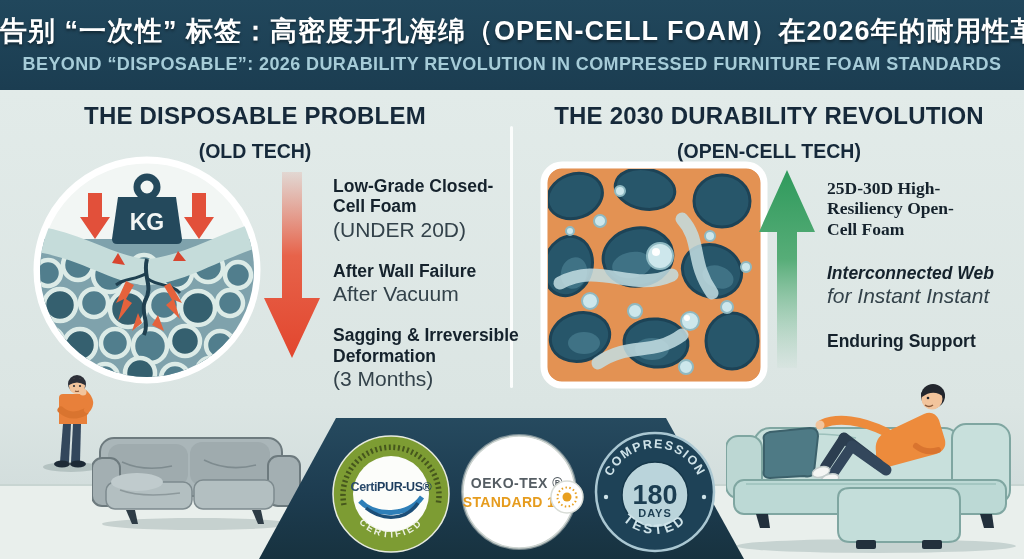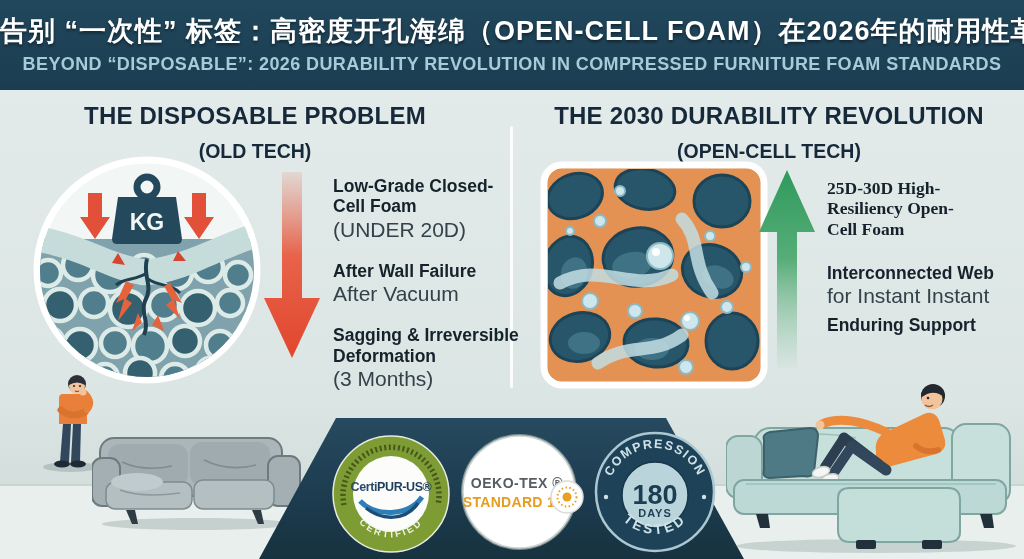--- a/index.html
+++ b/index.html
@@ -216,21 +216,21 @@
         </linearGradient>
       </defs>
       <path d="M30,0 L58,62 L40,62 L40,198 L20,198 L20,62 L2,62 Z" fill="url(#gradGreen)"></path>
     </svg>
   </div>
 
   <div class="points" style="left:827px;top:178px;width:190px;">
     <div class="pt-group w150" style="margin-bottom:24px;font-family:Liberation Serif, serif;">
       <div class="pt-bold">25D-30D High-Resiliency Open-Cell Foam</div>
     </div>
-    <div class="pt-group w190" style="margin-bottom:7px;">
+    <div class="pt-group w190" style="margin-bottom:23px;font-style:italic;">
       <div class="pt-bold">Interconnected Web</div>
       <div class="pt-normal">for Instant Instant</div>
     </div>
     <div class="pt-group w190">
       <div class="pt-bold">Enduring Support</div>
     </div>
   </div>
 
   <div class="abs" style="left:33px;top:372px;">
     <svg width="75" height="100" viewBox="0 0 75 100">

